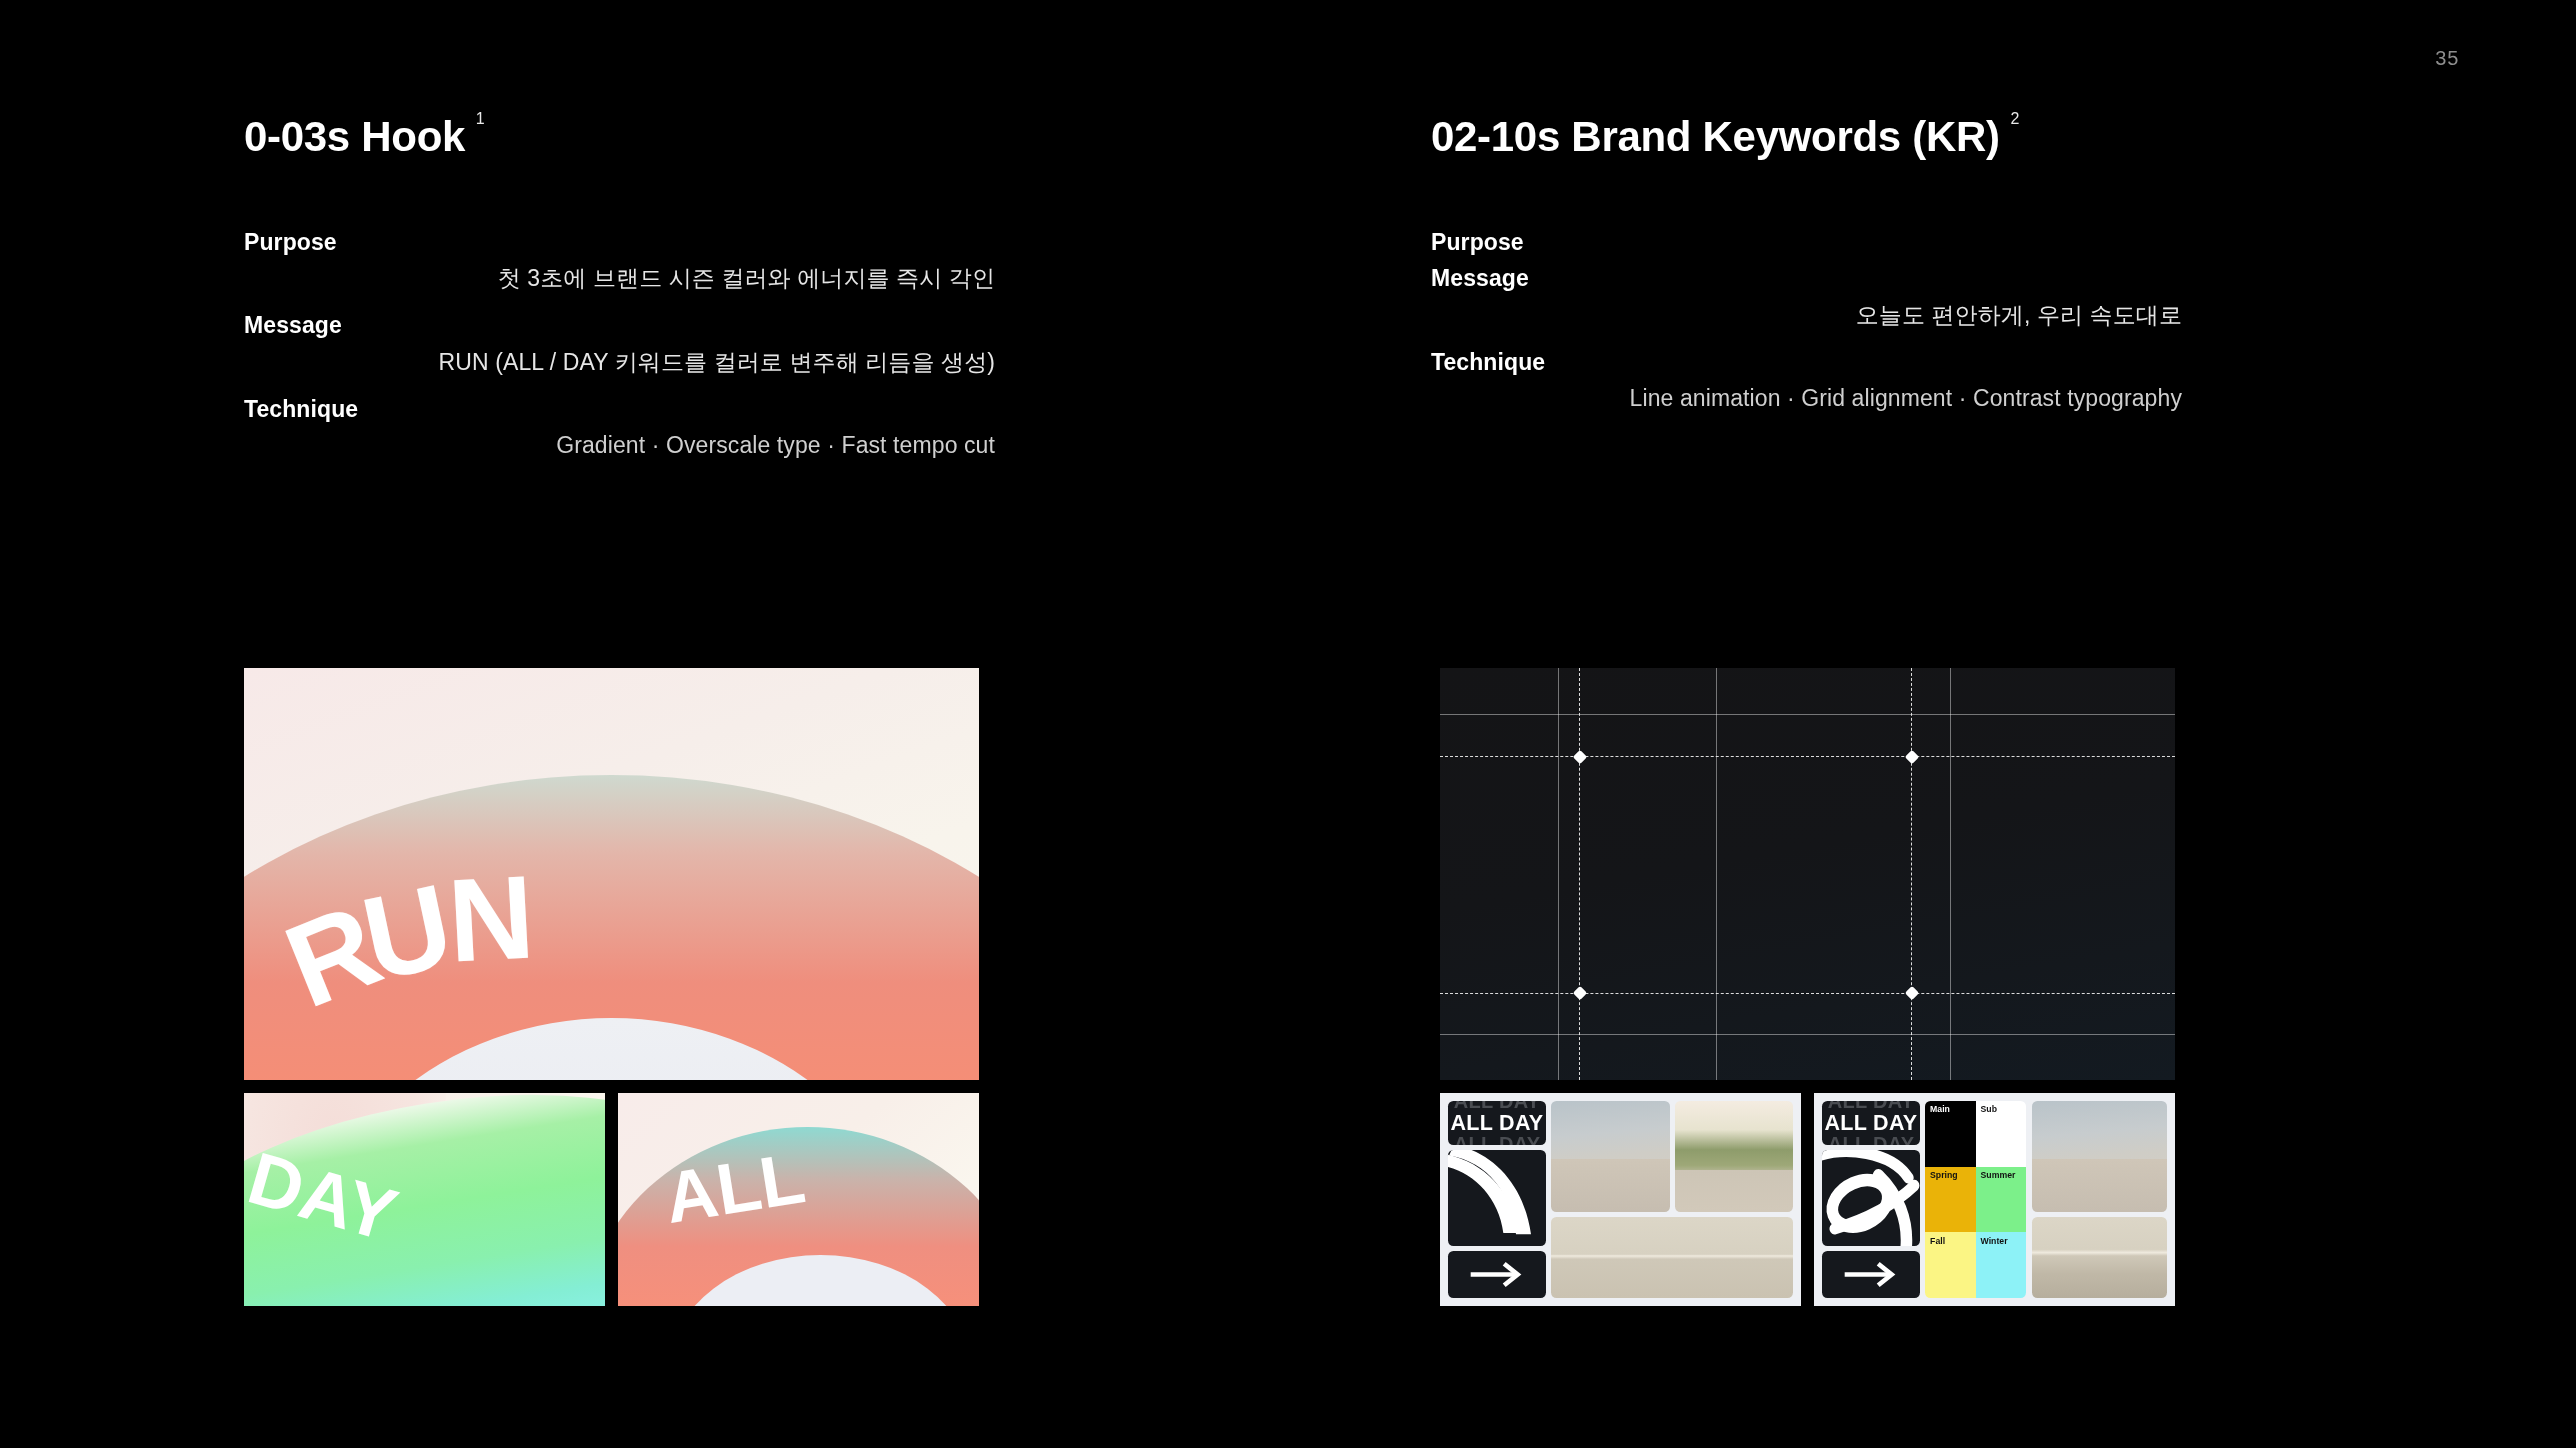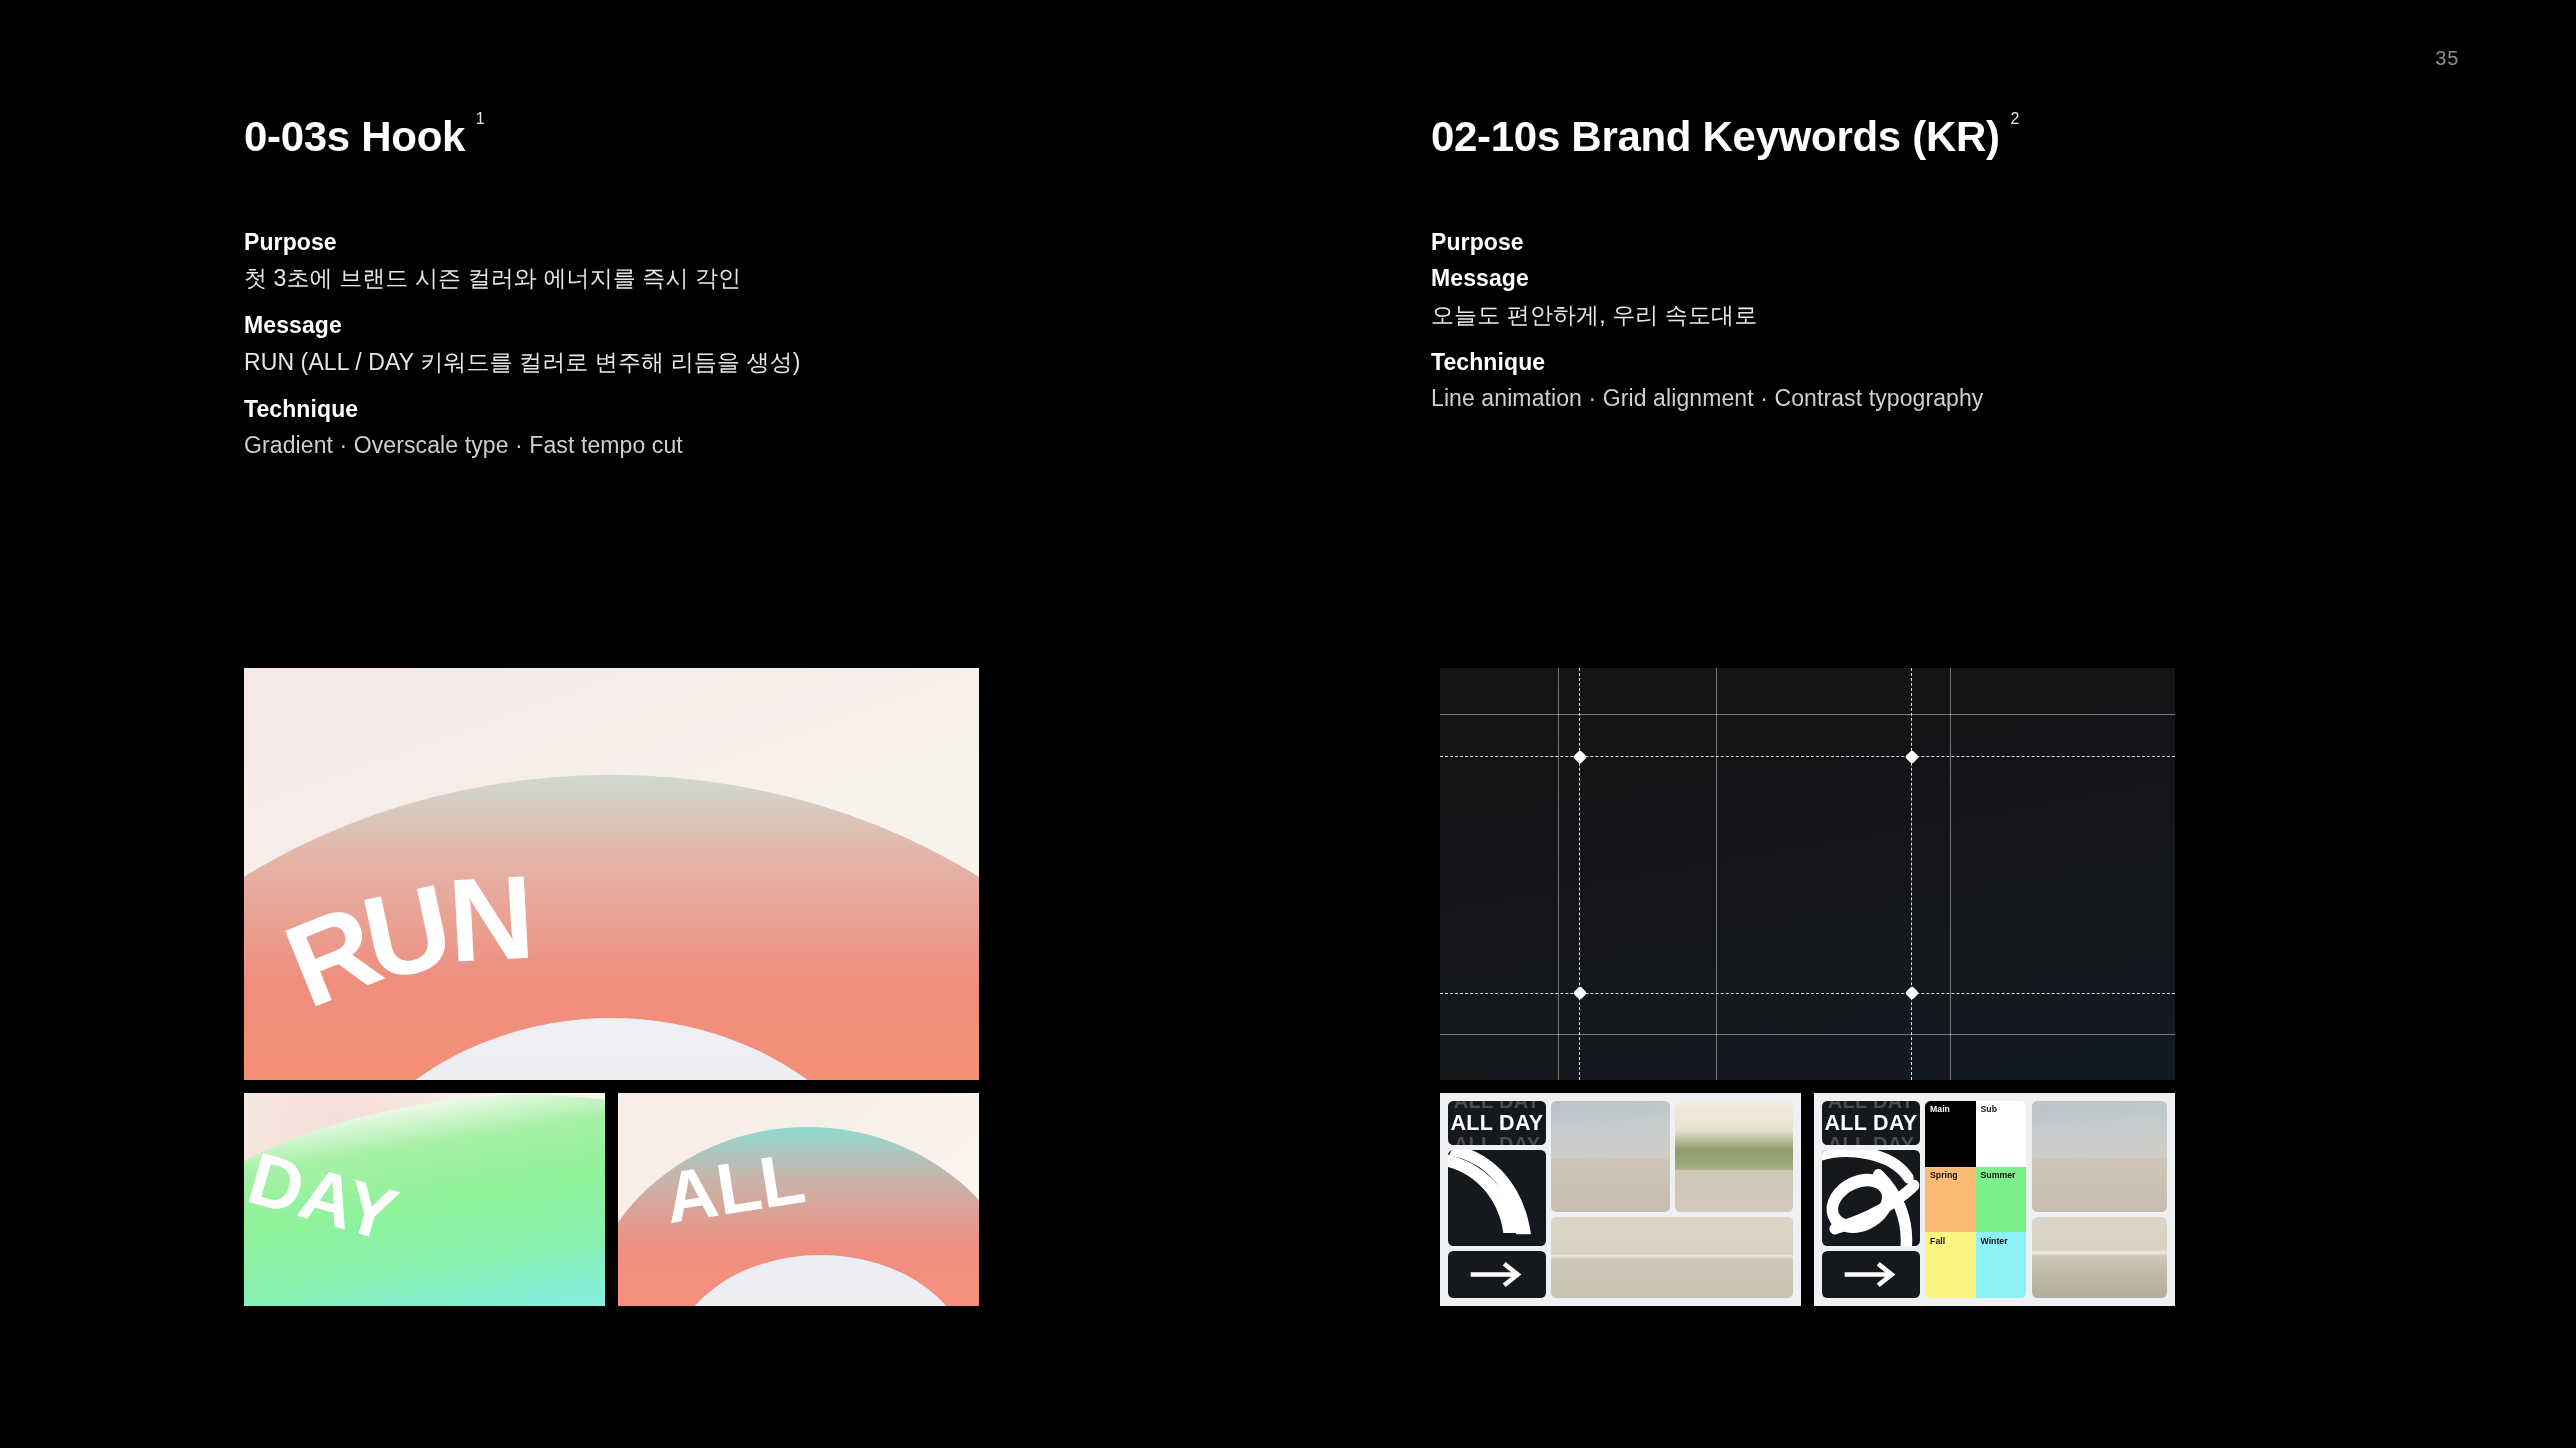--- a/index.html
+++ b/index.html
@@ -31,21 +31,21 @@
     margin-left:10.7px; color:#e8e8e8; position:relative; top:-12px;
   }
 
   .meta{ position:absolute; top:231px; left:0; width:100%; }
   .meta-label{
     font-size:23px; font-weight:700; color:#ffffff;
     line-height:1.0; margin-bottom:13.4px; letter-spacing:0.1px;
   }
   .meta-value{
     font-size:23px; font-weight:400; color:#e6e6e6;
-    line-height:1.0; margin-bottom:24px; letter-spacing:0.1px;
+    line-height:1.0; margin-bottom:24px; letter-spacing:0.1px;text-align:right;
   }
   .meta-value.last{ margin-bottom:0; color:#cfcfcf; }
 
   
   .hero{
     position:absolute; left:244px; top:668px;
     width:735px; height:412px; overflow:hidden;
     background:linear-gradient(160deg,#f7e9e8 0%,#f6eeea 35%,#f8f4ec 62%,#f7f5ee 100%);
   }
   
@@ -375,21 +375,21 @@
       </div>
     </div>
 
     <div class="swatches">
       <div class="sw" style="background:#000000">
         <span style="color:#ffffff">Main</span>
       </div>
       <div class="sw" style="background:#ffffff">
         <span style="color:#111111">Sub</span>
       </div>
-      <div class="sw" style="background:#fdba74">
+      <div class="sw" style="background:#eab308">
         <span style="color:#111111">Spring</span>
       </div>
       <div class="sw" style="background:#7cf08a">
         <span style="color:#111111">Summer</span>
       </div>
       <div class="sw" style="background:#fbf584">
         <span style="color:#111111">Fall</span>
       </div>
       <div class="sw" style="background:#8df2f7">
         <span style="color:#111111">Winter</span>

